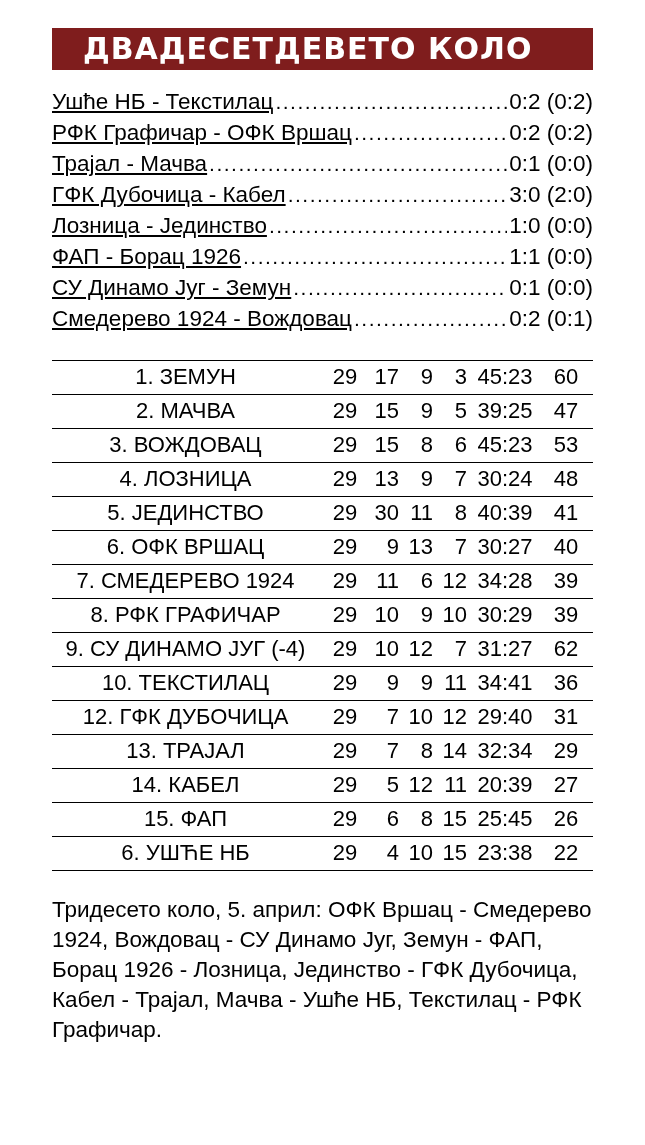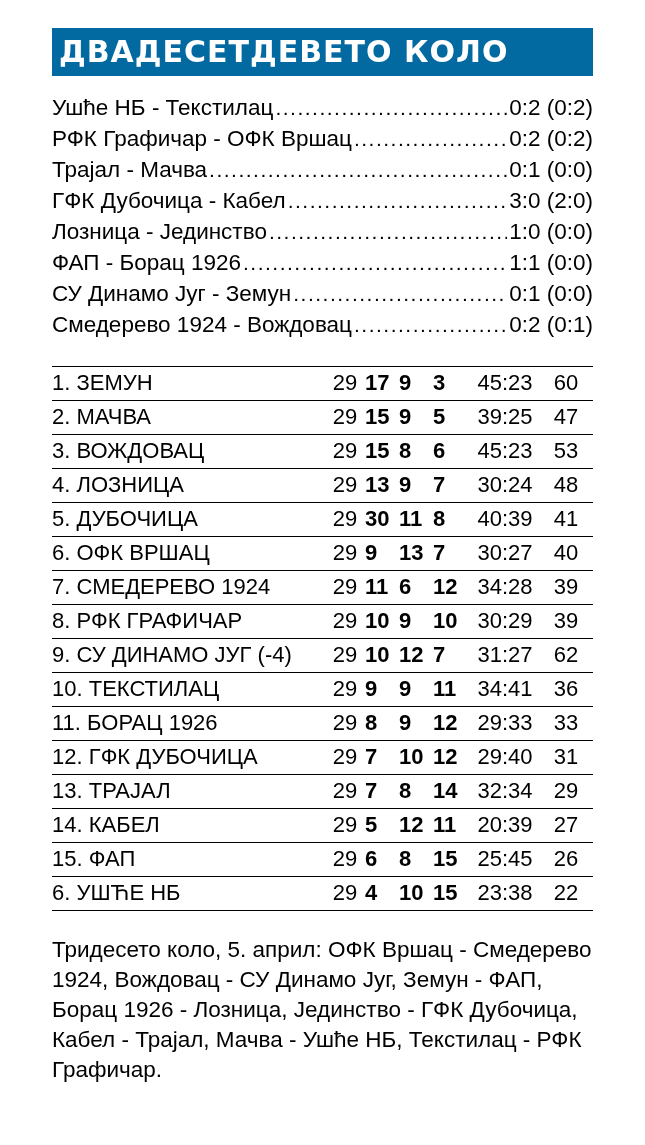--- a/index.html
+++ b/index.html
@@ -18,25 +18,25 @@
     position: relative;
     width: 645px;
     height: 1145px;
     box-sizing: border-box;
     padding: 0 52px;
   }
 
   
   .banner {
     margin-top: 28px;
-    background: #0369a1;
-    height: 48px;
+    background: #7f1d1d;
+    height: 42px;
     display: flex;
     align-items: center;
-    padding-left: 7px;
+    padding-left: 31px;
     box-sizing: border-box;
   }
   .banner-title {
     color: #ffffff;
     font-size: 30px;
     font-weight: bold;
     letter-spacing: 1px;
     font-family: "DejaVu Sans", sans-serif;
     line-height: 1;
     white-space: nowrap;
@@ -48,20 +48,21 @@
   }
   .result-row {
     display: flex;
     align-items: baseline;
     font-size: 22.5px;
     line-height: 31px;
     white-space: nowrap;
   }
   .result-teams {
     flex: 0 0 auto;
+    text-decoration: underline;
   }
   .result-dots {
     flex: 1 1 auto;
     overflow: hidden;
     white-space: nowrap;
     color: #000;
     margin: 0 2px;
     letter-spacing: 1.5px;
     font-size: 21px;
   }
@@ -80,27 +81,26 @@
   .standings td {
     border-bottom: 1.5px solid #000000;
     padding: 2px 0 3px 0;
     height: 28px;
     white-space: nowrap;
   }
   .standings tr:first-child td {
     border-top: 1.5px solid #000000;
   }
   .col-team {
-    text-align: left;
+    text-align: center;
     padding-right: 6px !important;
   }
   .col-num {
-    text-align: left;
+    text-align: right;
     width: 34px;
-    font-weight: bold;
   }
   .col-played {
     text-align: center;
     width: 40px;
   }
   .col-gd {
     text-align: center;
     width: 76px;
   }
   .col-pts {
@@ -204,21 +204,21 @@
         <tr>
           <td class="col-team"><span>4.</span> <span>ЛОЗНИЦА</span></td>
           <td class="col-played">29</td>
           <td class="col-num">13</td>
           <td class="col-num">9</td>
           <td class="col-num">7</td>
           <td class="col-gd">30:24</td>
           <td class="col-pts">48</td>
         </tr>
         <tr>
-          <td class="col-team"><span>5.</span> <span>ДУБОЧИЦА</span></td>
+          <td class="col-team"><span>5.</span> <span>ЈЕДИНСТВО</span></td>
           <td class="col-played">29</td>
           <td class="col-num">30</td>
           <td class="col-num">11</td>
           <td class="col-num">8</td>
           <td class="col-gd">40:39</td>
           <td class="col-pts">41</td>
         </tr>
         <tr>
           <td class="col-team"><span>6.</span> <span>ОФК ВРШАЦ</span></td>
           <td class="col-played">29</td>
@@ -258,29 +258,20 @@
         <tr>
           <td class="col-team"><span>10.</span> <span>ТЕКСТИЛАЦ</span></td>
           <td class="col-played">29</td>
           <td class="col-num">9</td>
           <td class="col-num">9</td>
           <td class="col-num">11</td>
           <td class="col-gd">34:41</td>
           <td class="col-pts">36</td>
         </tr>
         <tr>
-          <td class="col-team"><span>11.</span> <span>БОРАЦ 1926</span></td>
-          <td class="col-played">29</td>
-          <td class="col-num">8</td>
-          <td class="col-num">9</td>
-          <td class="col-num">12</td>
-          <td class="col-gd">29:33</td>
-          <td class="col-pts">33</td>
-        </tr>
-        <tr>
           <td class="col-team"><span>12.</span> <span>ГФК ДУБОЧИЦА</span></td>
           <td class="col-played">29</td>
           <td class="col-num">7</td>
           <td class="col-num">10</td>
           <td class="col-num">12</td>
           <td class="col-gd">29:40</td>
           <td class="col-pts">31</td>
         </tr>
         <tr>
           <td class="col-team"><span>13.</span> <span>ТРАЈАЛ</span></td>

